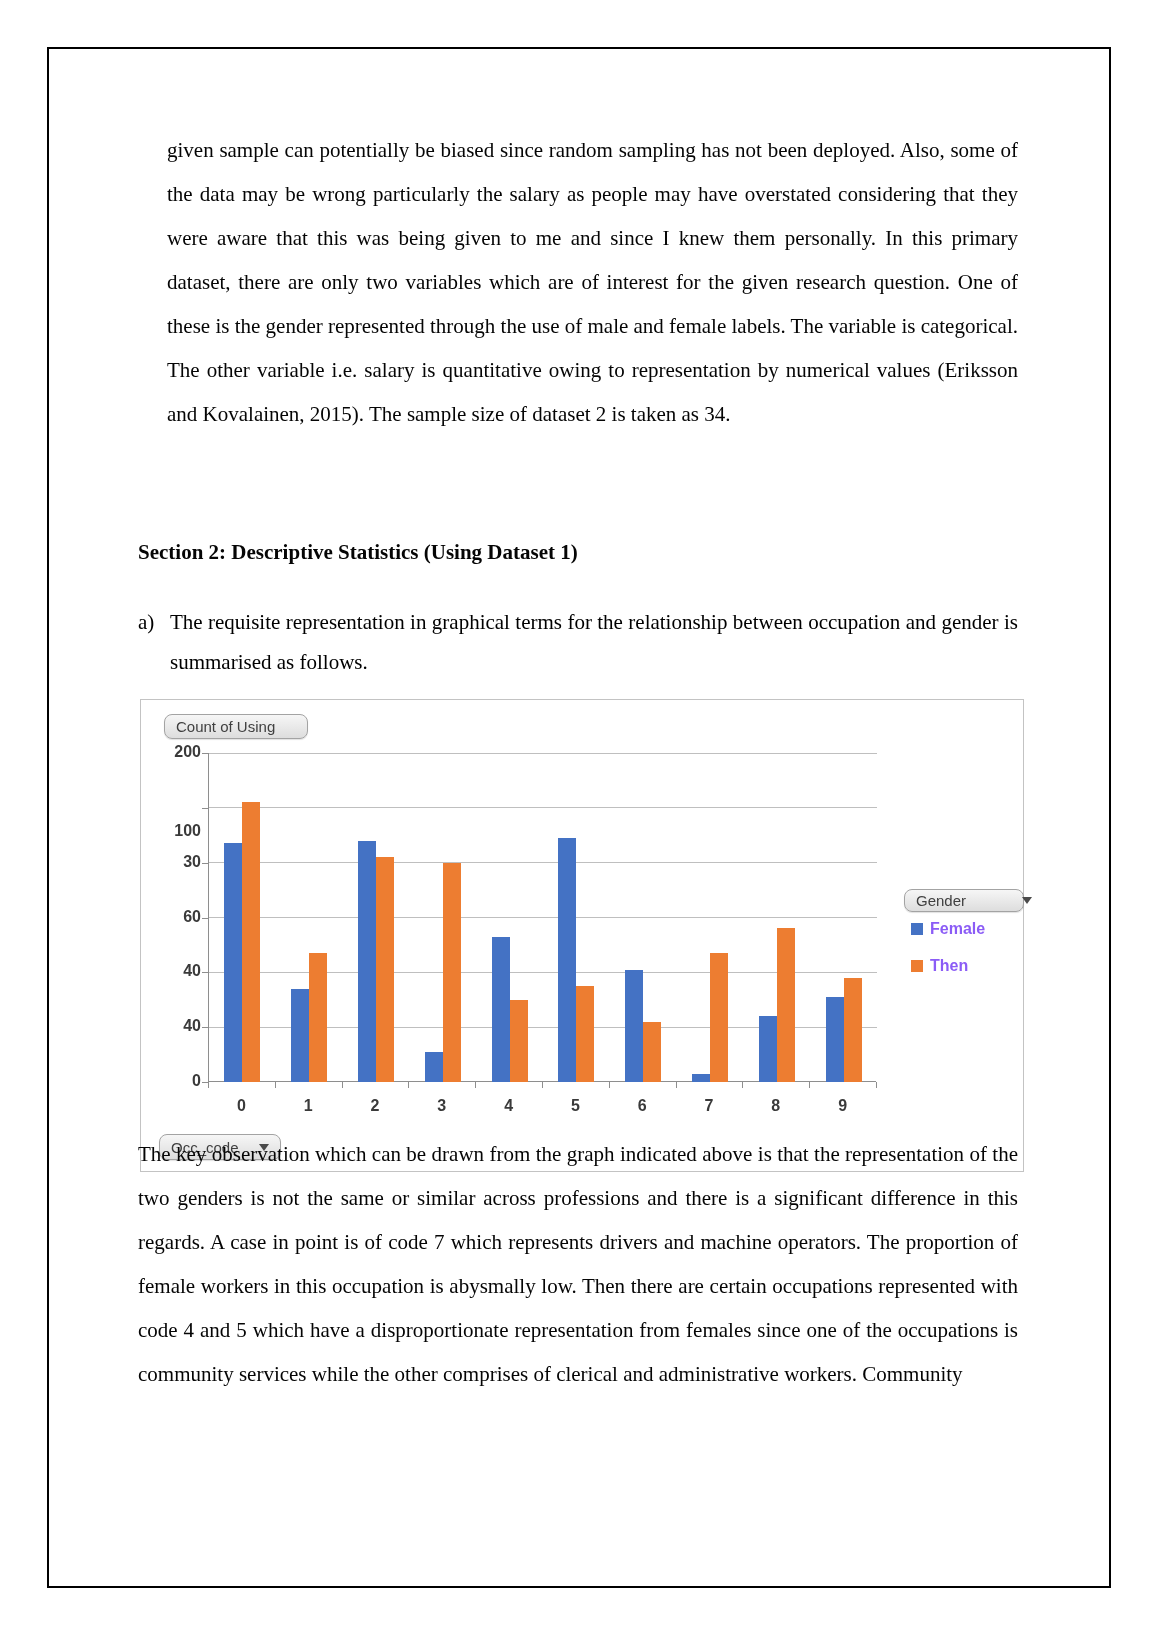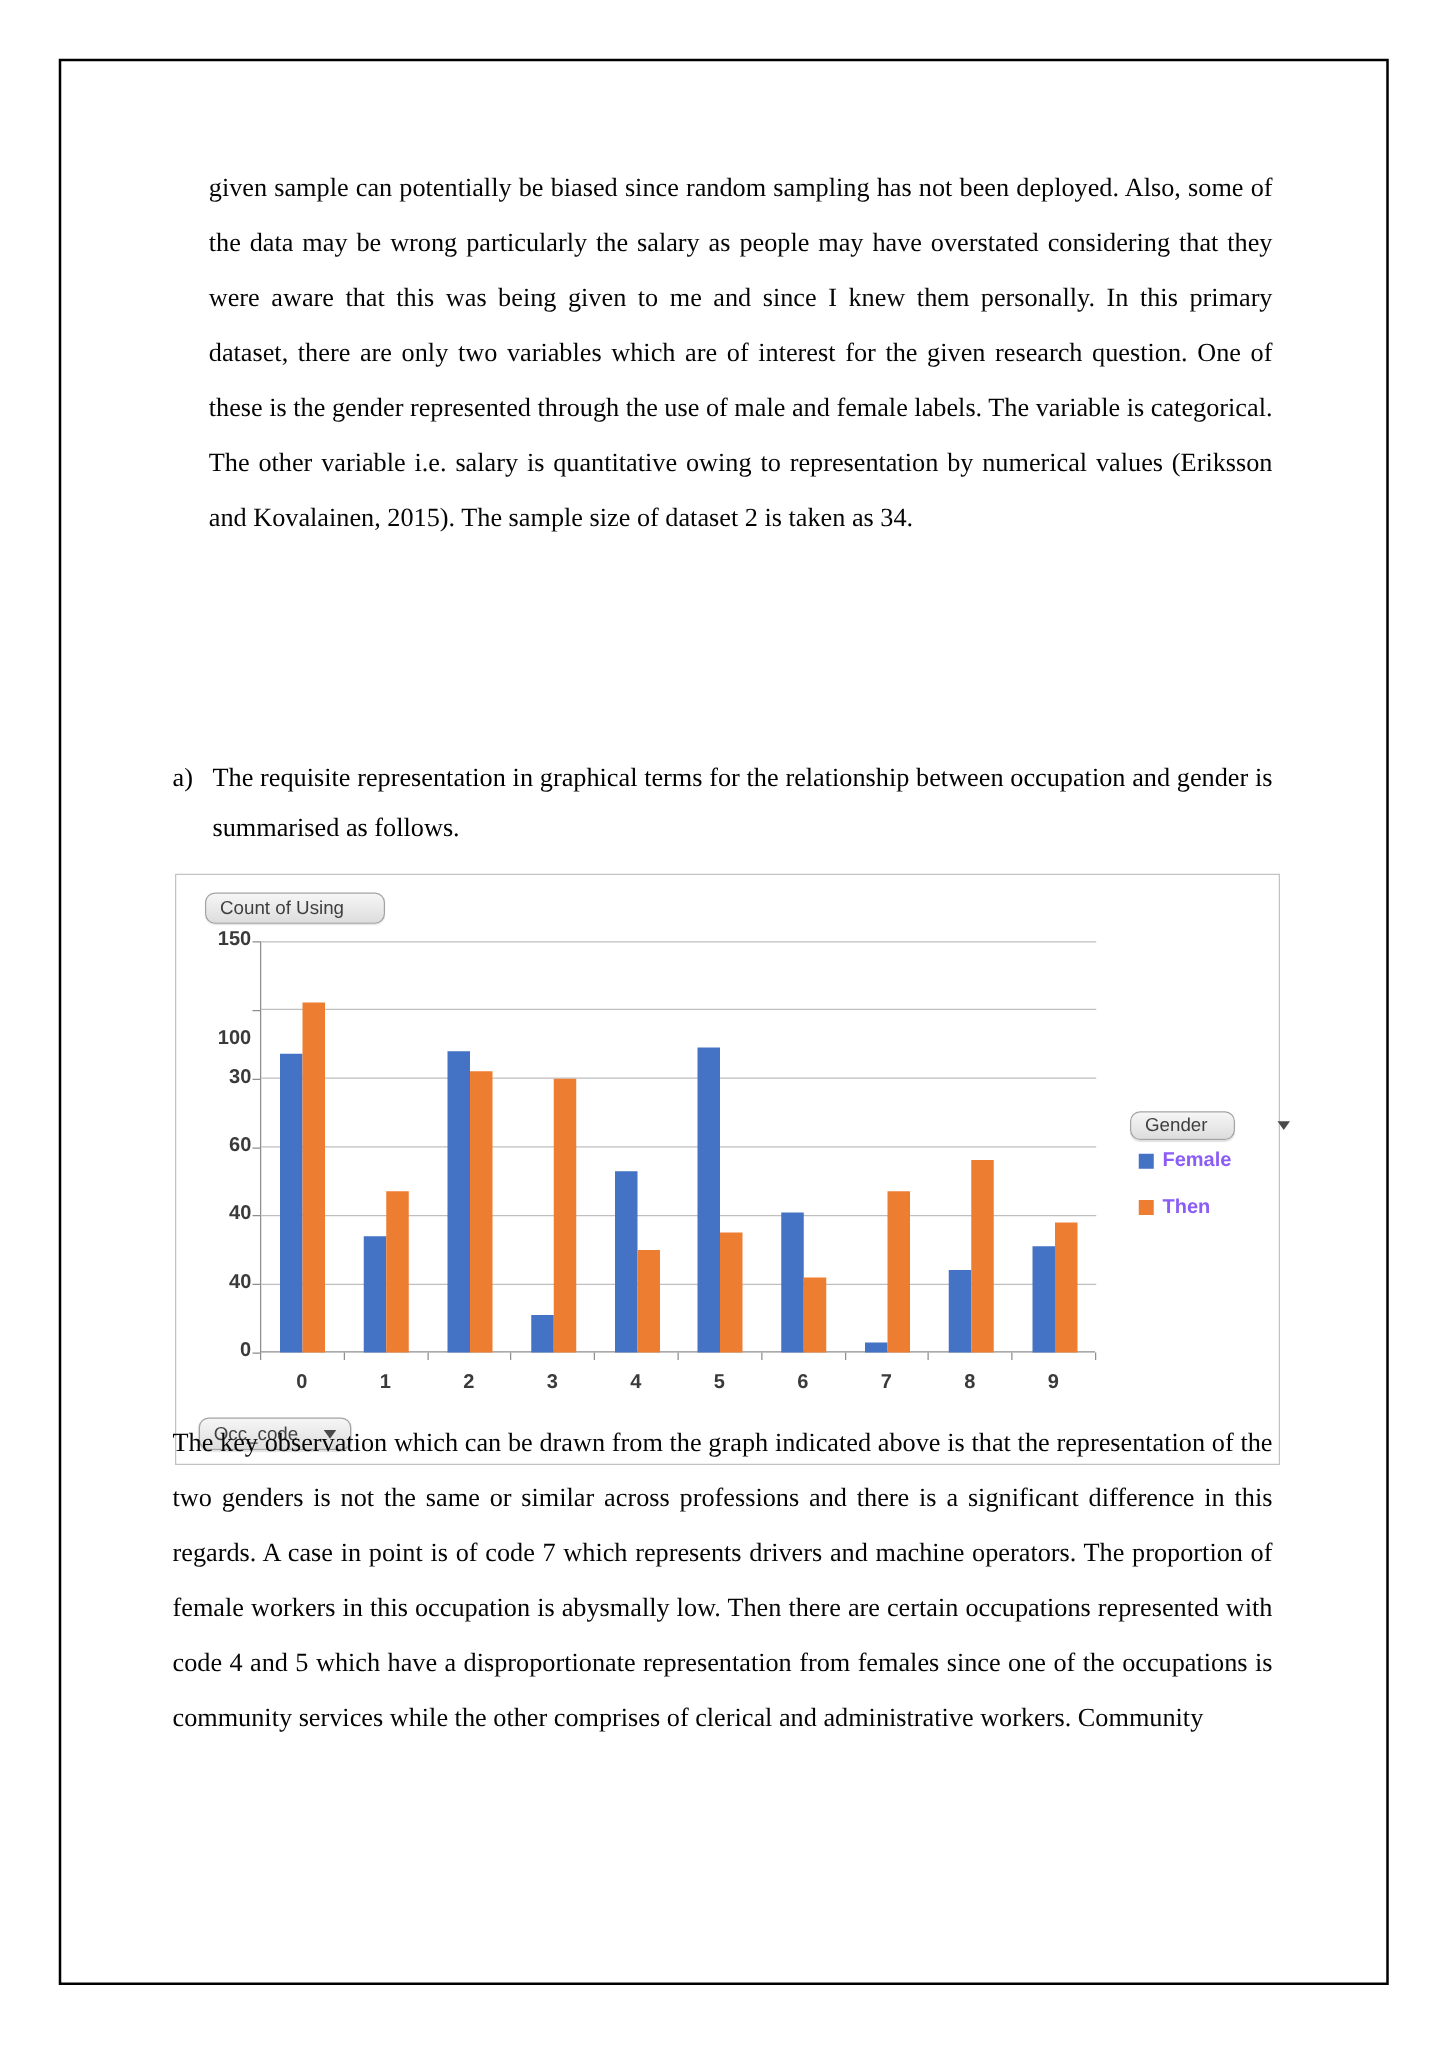--- a/index.html
+++ b/index.html
@@ -49,21 +49,21 @@
     font-size:16px; font-weight:700; color:#3a3a3a;
   }
   .tick { position:absolute; background:#8e8e8e; }
   .pivot-btn {
     position:absolute; display:flex; align-items:center; justify-content:space-between;
     background:linear-gradient(#f6f6f6,#dddddd); border:1px solid #a3a3a3;
     border-radius:8px; color:#3f3f3f; font-size:15px; padding:0 11px;
     box-shadow:0 1px 1px rgba(0,0,0,0.12);
   }
   .count-btn { left:23px; top:14px; width:144px; height:25px; }
-  .gender-btn { left:763px; top:189px; width:84px; height:23px;gap:48px; }
+  .gender-btn { left:763px; top:189px; width:120px; height:23px;gap:48px; }
   .occ-btn { left:18px; top:434px; width:122px; height:26px; }
   .dd-arrow {
     width:0; height:0; border-left:5px solid transparent; border-right:5px solid transparent;
     border-top:7px solid #4a4a4a; margin-left:8px; flex:0 0 auto;
   }
   .legend-item {
     position:absolute; display:flex; align-items:center;
     font-size:16px; font-weight:600; color:#8b5cf6;
   }
   .legend-female { left:770px; top:220px; }
@@ -71,20 +71,21 @@
   .swatch { width:12px; height:12px; margin-right:7px; flex:0 0 auto; }
 </style>
 </head>
 <body>
 
 <div class="page">
   <div class="page-border"></div>
 
   <p class="para para1">given sample can potentially be biased since random sampling has not been deployed. Also, some of the data may be wrong particularly the salary as people may have overstated considering that they were aware that this was being given to me and since I knew them personally. In this primary dataset, there are only two variables which are of interest for the given research question. One of these is the gender represented through the use of male and female labels. The variable is categorical. The other variable i.e. salary is quantitative owing to representation by numerical values (Eriksson and Kovalainen, 2015).  The sample size of dataset 2 is taken as 34.</p>
 
+  <h2 class="section-heading">Section 2: Descriptive Statistics (Using Dataset 1)</h2>
 
   <div class="item-a">
     <span class="marker">a)</span>
     <span class="item-text">The requisite representation in graphical terms for the relationship between occupation and gender is summarised as follows.</span>
   </div>
 
   <div class="chart-box">
     <div class="pivot-btn count-btn">
       <span>Count of Using</span>
     </div>
@@ -141,21 +142,21 @@
       <div class="ylabel" style="top: 317.167px;">40</div>
       <div class="tick" style="left: 61px; top: 327.167px; width: 6px; height: 1px;"></div>
       <div class="ylabel" style="top: 262.333px;">40</div>
       <div class="tick" style="left: 61px; top: 272.333px; width: 6px; height: 1px;"></div>
       <div class="ylabel" style="top: 207.5px;">60</div>
       <div class="tick" style="left: 61px; top: 217.5px; width: 6px; height: 1px;"></div>
       <div class="ylabel" style="top: 152.667px;">30</div>
       <div class="tick" style="left: 61px; top: 162.667px; width: 6px; height: 1px;"></div>
       <div class="ylabel" style="top: 97.8333px; margin-top: 24px;">100</div>
       <div class="tick" style="left: 61px; top: 107.833px; width: 6px; height: 1px;"></div>
-      <div class="ylabel" style="top: 43px;">150</div>
+      <div class="ylabel" style="top: 43px;">200</div>
       <div class="tick" style="left: 61px; top: 53px; width: 6px; height: 1px;"></div>
       <div class="xlabel" style="left: 78.4px;">0</div>
       <div class="xlabel" style="left: 145.2px;">1</div>
       <div class="xlabel" style="left: 212px;">2</div>
       <div class="xlabel" style="left: 278.8px;">3</div>
       <div class="xlabel" style="left: 345.6px;">4</div>
       <div class="xlabel" style="left: 412.4px;">5</div>
       <div class="xlabel" style="left: 479.2px;">6</div>
       <div class="xlabel" style="left: 546px;">7</div>
       <div class="xlabel" style="left: 612.8px;">8</div>

